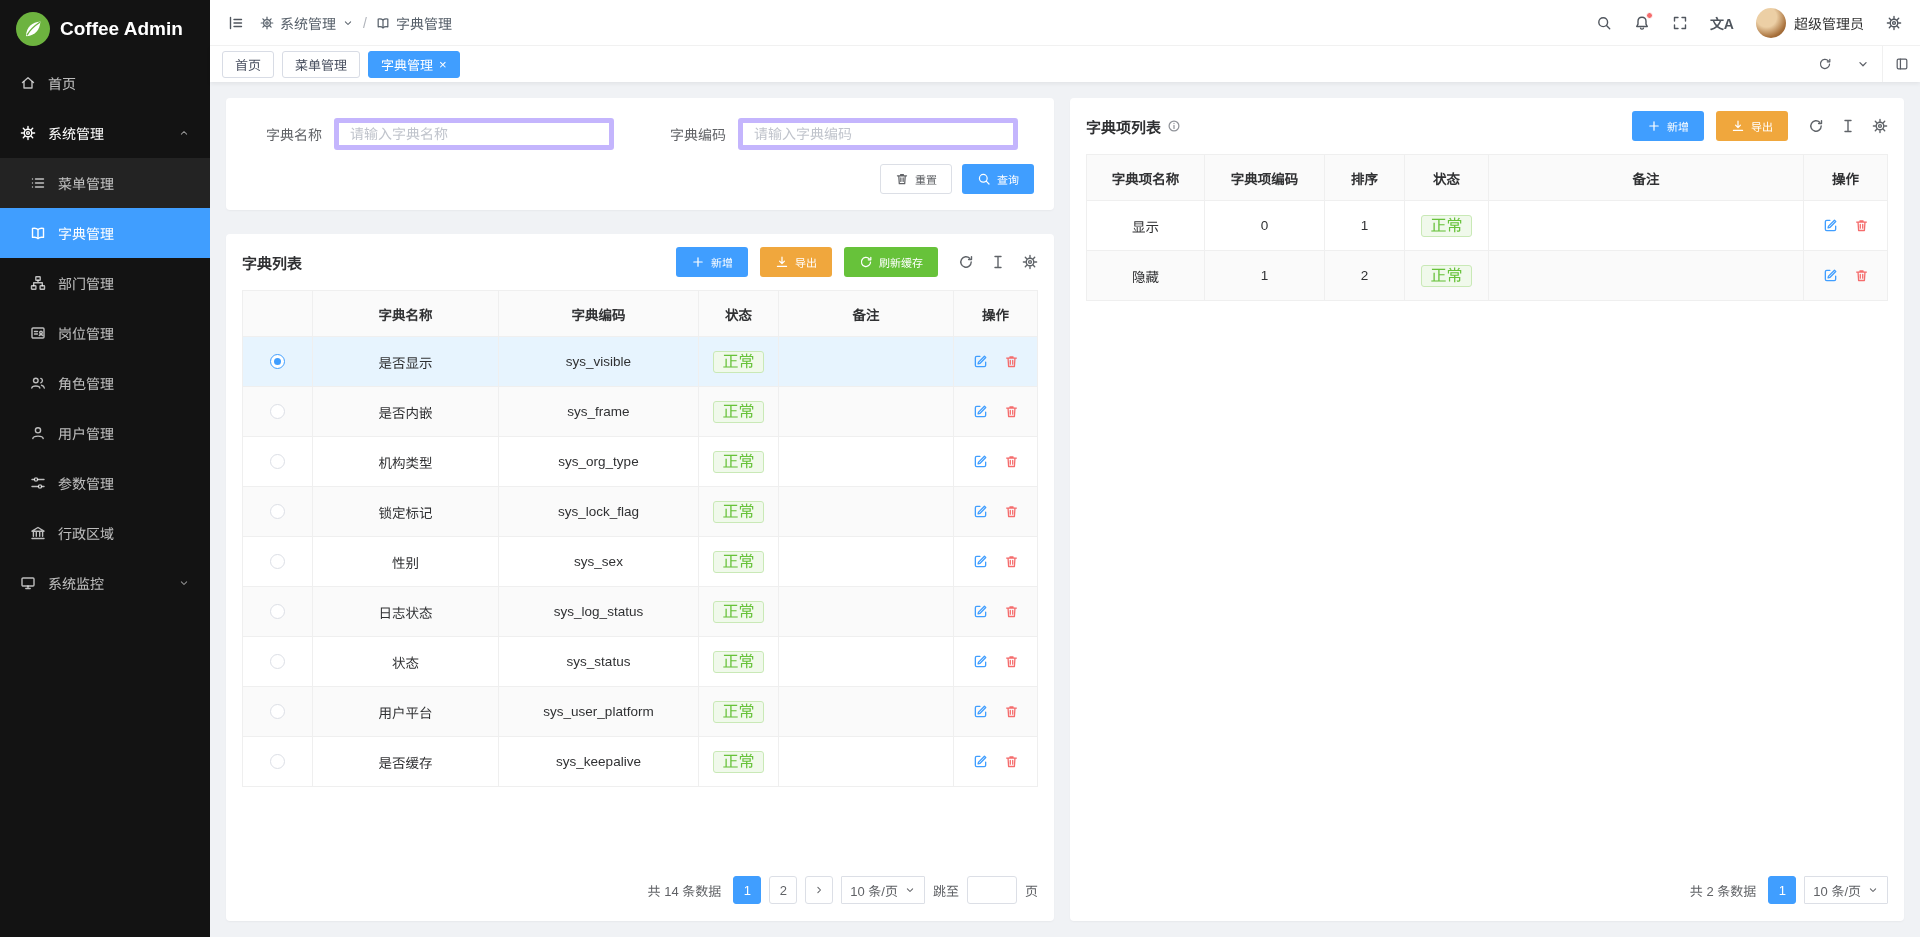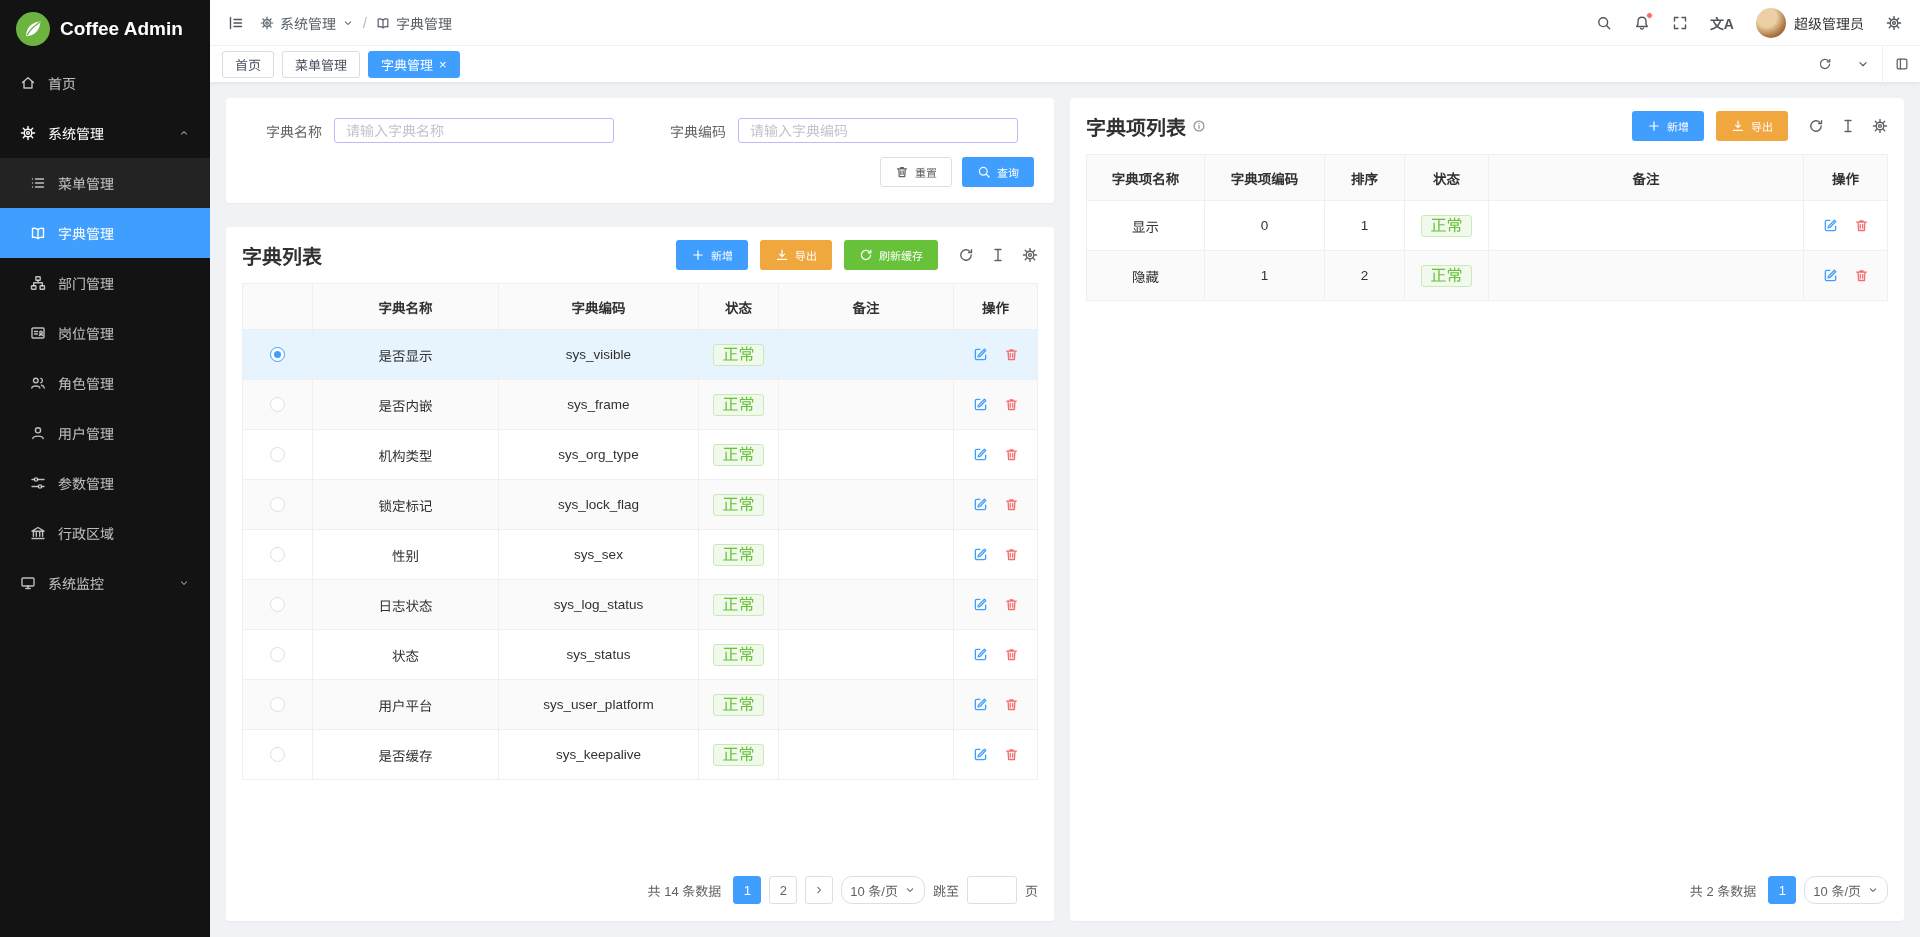--- a/index.html
+++ b/index.html
@@ -47,32 +47,32 @@
 .content{flex:1;display:flex;gap:16px;padding:16px;min-height:0}
 .left-col{width:828px;min-width:828px;display:flex;flex-direction:column;gap:24px;min-height:0}
 .right-col{flex:1;min-height:0;display:flex}
 .card{background:#fff;border-radius:4px;box-shadow:0 1px 2px rgba(0,0,0,.04)}
 
 .search-card{padding:20px 20px 16px}
 .form-row{display:flex;align-items:center}
 .form-item{display:flex;align-items:center}
 .form-item+.form-item{margin-left:36px}
 .form-label{width:88px;text-align:right;padding-right:12px;color:#606266;white-space:nowrap}
-.tinput{width:280px;height:25px;border:1px solid #c4b5fd;border-radius:3px;padding:0 11px;font-size:14px;color:#303133;font-family:inherit;outline:none}
+.tinput{width:280px;height:32px;border:5px solid #c4b5fd;border-radius:3px;padding:0 11px;font-size:14px;color:#303133;font-family:inherit;outline:none}
 .tinput::placeholder{color:#c0c4cc}
 .form-actions{display:flex;justify-content:flex-end;gap:10px;margin-top:14px}
 .btn{height:30px;display:inline-flex;align-items:center;gap:6px;padding:0 14px;border-radius:3px;font-size:11px;border:1px solid transparent;cursor:pointer;font-family:inherit;white-space:nowrap}
 .btn-plain{background:#fff;border-color:#dcdfe6;color:#606266}
 .btn-primary{background:#409eff;color:#fff}
 .btn-warning{background:#f0a73d;color:#fff}
 .btn-success{background:#67c23a;color:#fff}
 
 .list-card{flex:1;display:flex;flex-direction:column;min-height:0;padding:0 16px}
 .card-head{min-height:56px;display:flex;align-items:center;gap:16px}
-.card-title{font-size:20px;font-weight:700;color:#303133}
+.card-title{font-size:15px;font-weight:700;color:#303133}
 .title-wrap{display:flex;align-items:center;gap:6px}
 .info-ic{color:#909399}
 .head-actions{margin-left:auto;display:flex;align-items:center;gap:12px}
 .tool-icons{display:flex;align-items:center;gap:16px;margin-left:8px}
 .tool-icon{color:#5f6368;cursor:pointer}
 
 .dtable{width:100%;border-collapse:collapse;table-layout:fixed}
 .dtable th,.dtable td{border:1px solid #efefef;text-align:center;font-size:13.5px;padding:0 8px;height:50px;overflow:hidden;white-space:nowrap;text-overflow:ellipsis}
 .dtable thead th{background:#fafafa;font-weight:700;height:46px;color:#303133}
 .dtable tbody tr:nth-child(even){background:#fafafa}
@@ -83,21 +83,21 @@
 .tag-success{display:inline-block;padding:2px 8px;font-size:16px;line-height:16px;color:#67c23a;background:#f0f9eb;border:1px solid #c9e9b6;border-radius:3px}
 .actions{display:flex;justify-content:center;align-items:center;gap:16px}
 .actions .ic{width:15px;height:15px}
 .act-edit{color:#409eff;cursor:pointer}
 .act-del{color:#f56c6c;cursor:pointer}
 
 .pager{margin-top:auto;min-height:56px;display:flex;align-items:center;justify-content:flex-end;gap:8px;font-size:13px;color:#606266;padding-bottom:6px}
 .pg-total{margin-right:4px}
 .pg-btn{min-width:28px;height:28px;border:1px solid #dcdfe6;border-radius:3px;background:#fff;color:#606266;display:inline-flex;align-items:center;justify-content:center;cursor:pointer;padding:0 4px}
 .pg-btn.active{background:#409eff;border-color:#409eff;color:#fff}
-.pg-select{height:28px;border:1px solid #dcdfe6;border-radius:11px;display:inline-flex;align-items:center;gap:6px;padding:0 8px;cursor:pointer;color:#606266}
+.pg-select{height:28px;border:1px solid #dcdfe6;border-radius:1px;display:inline-flex;align-items:center;gap:6px;padding:0 8px;cursor:pointer;color:#606266}
 .pg-jump-input{width:50px;height:28px;border:1px solid #dcdfe6;border-radius:3px;text-align:center;font-family:inherit;font-size:13px;outline:none}
 .defs{position:absolute;width:0;height:0;overflow:hidden}
 </style>
 </head>
 <body>
 
 <svg class="defs" aria-hidden="true">
   <defs>
     <symbol id="i-leaf" viewBox="0 0 16 16">
         <path fill="#ffffff" stroke="none" d="M13.4 2.6C7.4 3 3.3 6.6 2.9 12.7c0 .4.1.6.5.6 6.1-.4 9.6-4.6 10-10.7z"></path>

